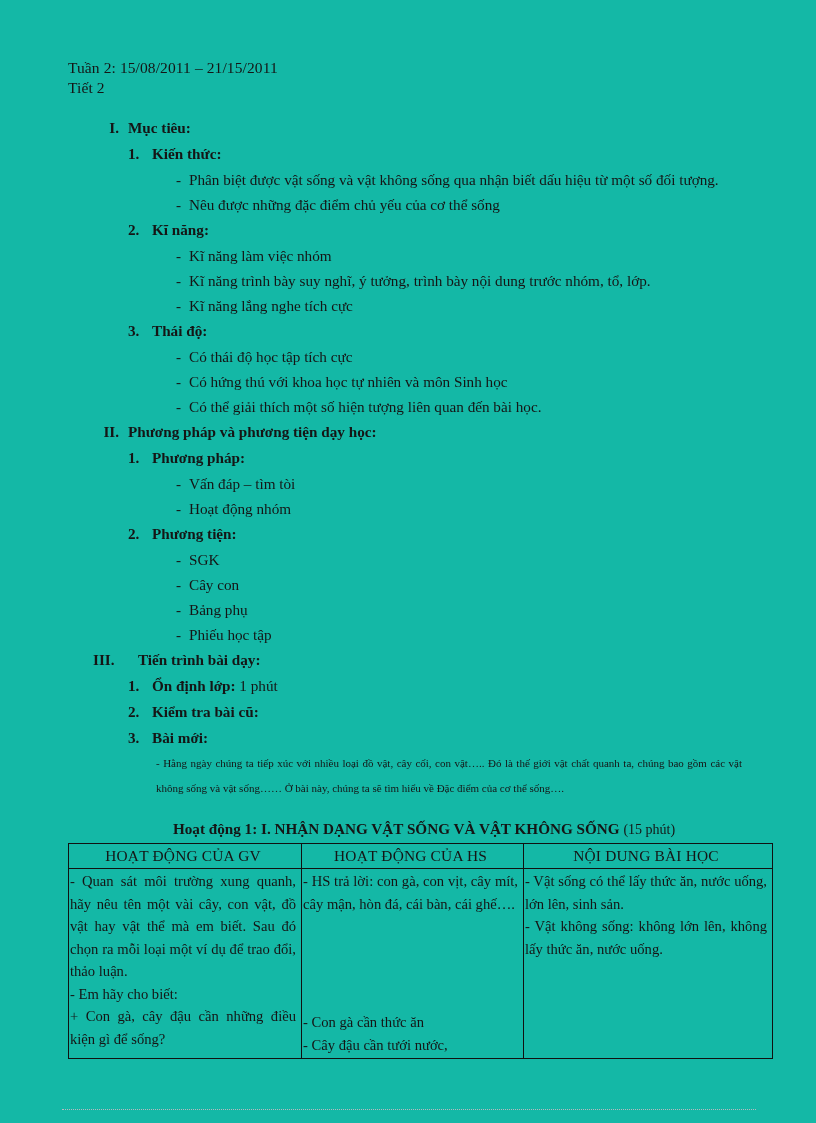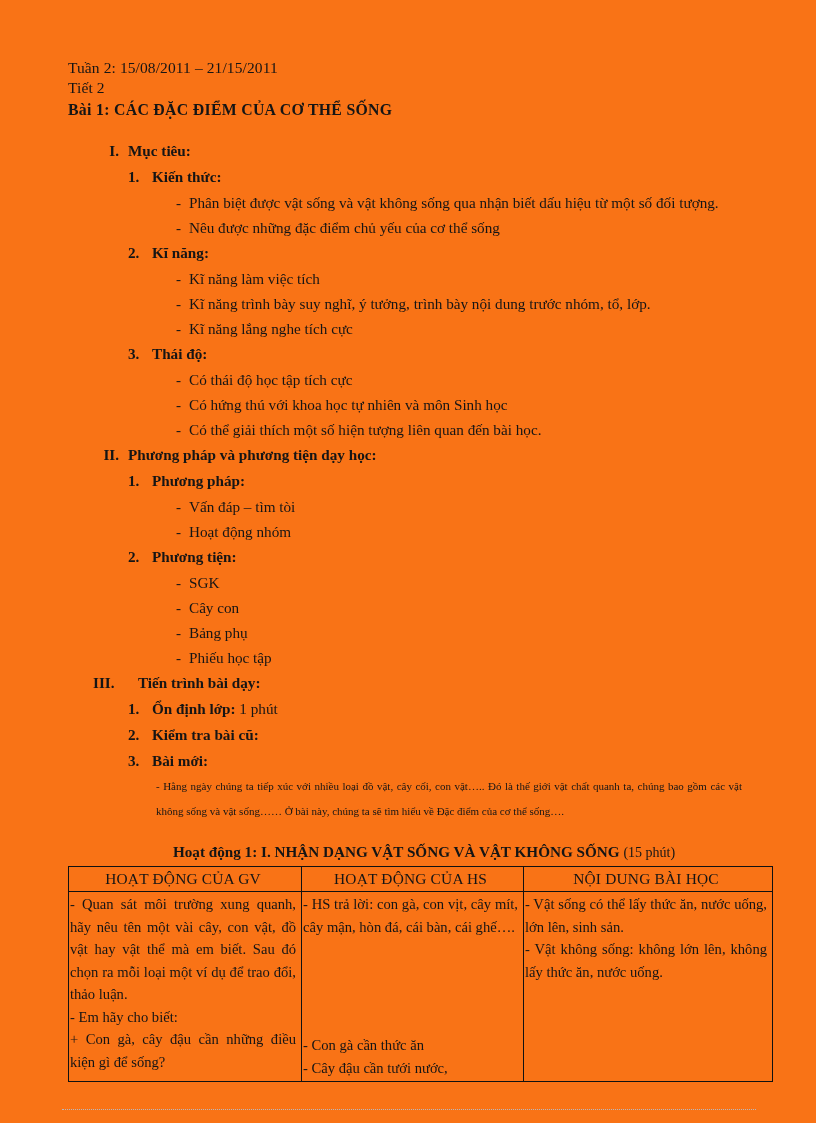--- a/index.html
+++ b/index.html
@@ -13,21 +13,21 @@
     position: relative;
     font-family: "Liberation Serif", "DejaVu Serif", serif;
     color: #151515;
     overflow: hidden;
   }
   .page {
     position: absolute;
     left: 0; top: 0;
     width: 816px;
     height: 1123px;
-    background: #f97316;
+    background: #14b8a6;
   }
   .content {
     position: absolute;
     left: 68px;
     top: 58px;
     width: 690px;
   }
 
   
   .hdr-line {
@@ -180,21 +180,20 @@
 </style>
 </head>
 <body>
 
 <div class="page">
   <div class="content">
 
     <div>
       <div class="hdr-line">Tuần 2: 15/08/2011 – 21/15/2011</div>
       <div class="hdr-line">Tiết 2</div>
-      <div class="hdr-title">Bài 1: CÁC ĐẶC ĐIỂM CỦA CƠ THỂ SỐNG</div>
     </div>
 
     <div class="sec" style="margin-top:17px;">
       <div class="roman-row">
         <span class="roman-num">I.</span>
         <span class="roman-label">Mục tiêu:</span>
       </div>
 
       <div class="num-row">
         <span class="num-marker">1.</span>
@@ -208,21 +207,21 @@
         <span class="dash-marker">-</span>
         <span class="dash-text nowrap">Nêu được những đặc điểm chủ yếu của cơ thể sống</span>
       </div>
 
       <div class="num-row">
         <span class="num-marker">2.</span>
         <span class="num-label">Kĩ năng:</span>
       </div>
       <div class="dash-row">
         <span class="dash-marker">-</span>
-        <span class="dash-text nowrap">Kĩ năng làm việc tích</span>
+        <span class="dash-text nowrap">Kĩ năng làm việc nhóm</span>
       </div>
       <div class="dash-row">
         <span class="dash-marker">-</span>
         <span class="dash-text nowrap">Kĩ năng trình bày suy nghĩ, ý tưởng, trình bày nội dung trước nhóm, tổ, lớp.</span>
       </div>
       <div class="dash-row">
         <span class="dash-marker">-</span>
         <span class="dash-text nowrap">Kĩ năng lắng nghe tích cực</span>
       </div>
 

